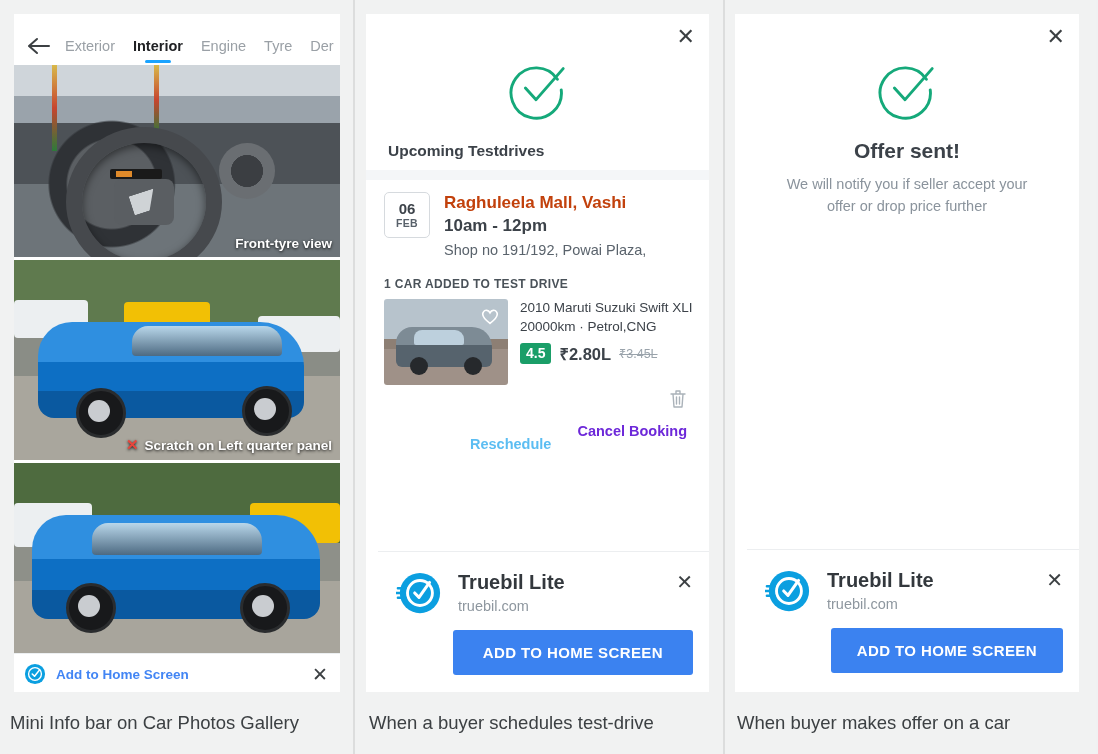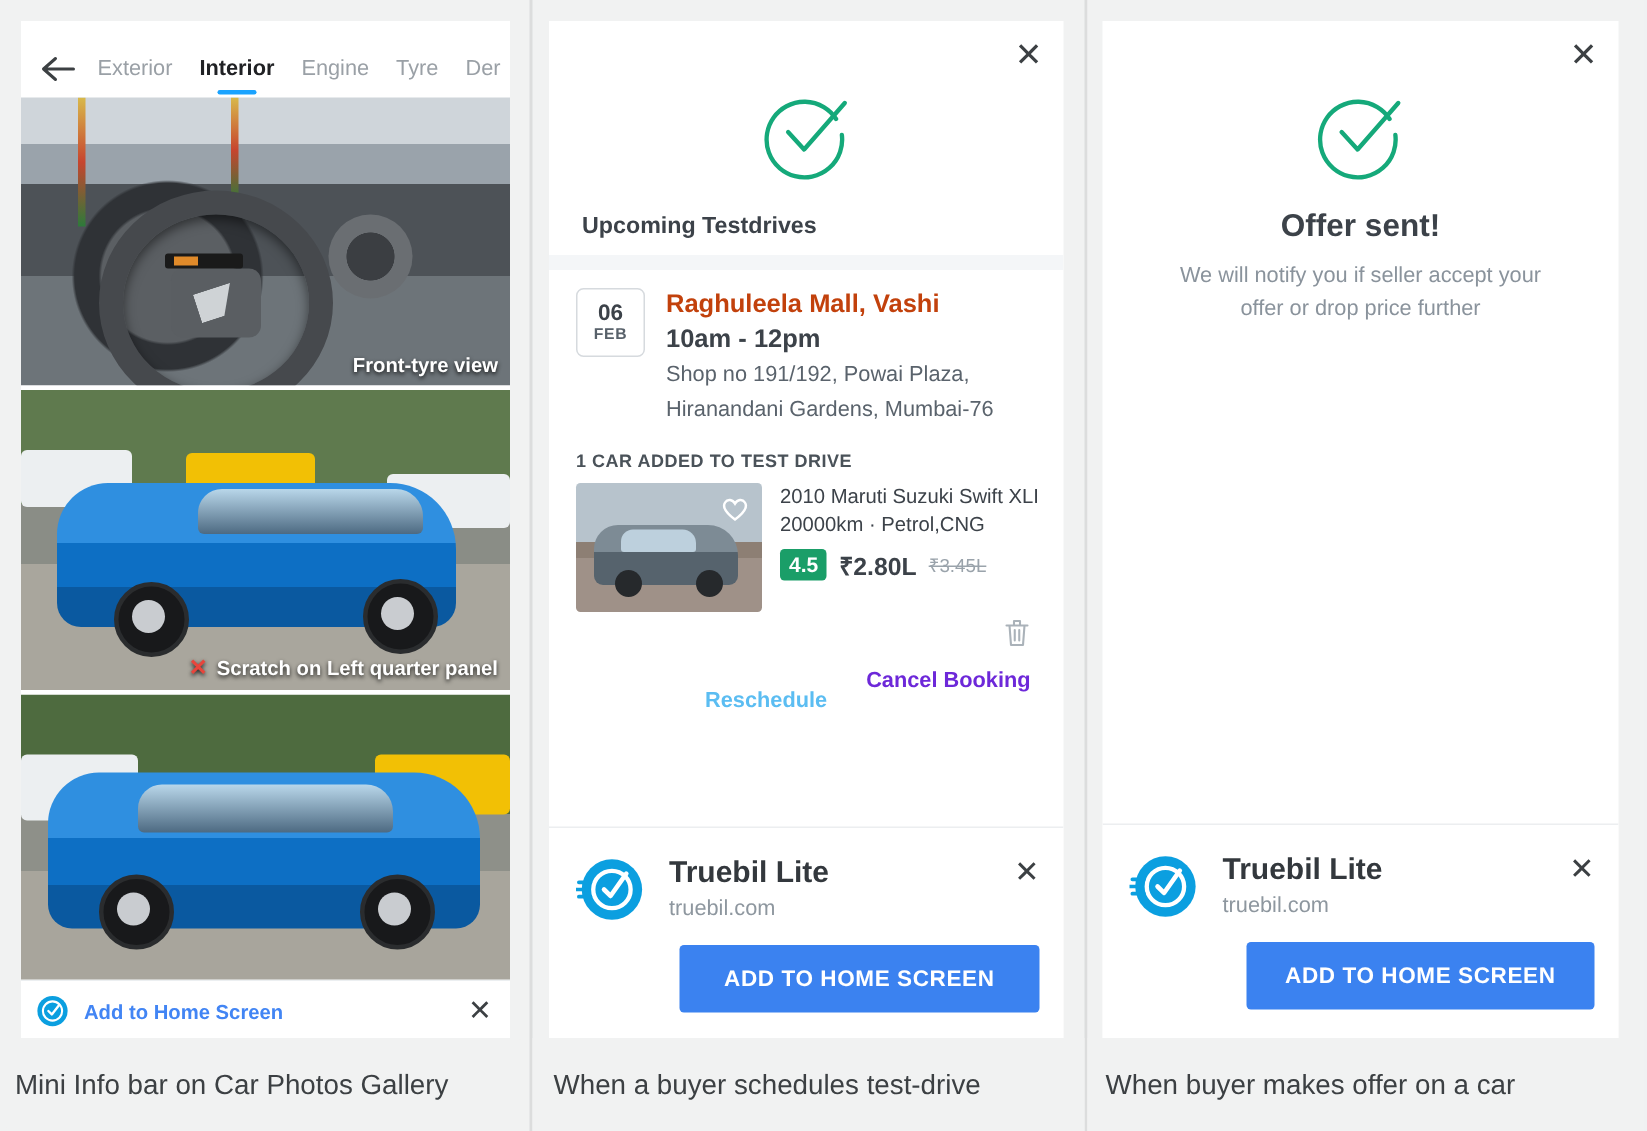--- a/index.html
+++ b/index.html
@@ -112,21 +112,21 @@
   .price-line{display:flex;align-items:center;gap:8px;margin-top:5px;}
   .rating{background:#1a9e68;color:#fff;font-size:14px;font-weight:bold;padding:2px 6px;border-radius:3px;line-height:1.2;}
   .price{font-size:16.5px;font-weight:bold;color:#3c4249;}
   .price-old{font-size:12.5px;color:#9aa3ab;text-decoration:line-through;}
   .trash-row{display:flex;justify-content:flex-end;padding:4px 22px 0 0;}
 
   .actions{display:flex;justify-content:flex-end;gap:26px;padding:14px 22px 16px 0;}
   .act-resched{color:#5bbdf2;font-size:14.5px;font-weight:bold;margin-top:13px;}
   .act-cancel{color:#6d28d9;font-size:14.5px;font-weight:bold;}
 
-  .install-card{position:absolute;left:0;right:0;background:#fff;border-top:1px solid #eceef0;margin-top:20px;}
+  .install-card{position:absolute;left:12px;right:0;background:#fff;border-top:1px solid #eceef0;margin-top:20px;}
   .p2 .install-card{bottom:0;height:154px;}
   .p3 .install-card{bottom:0;height:156px;}
   .ic-top{display:flex;align-items:flex-start;padding:18px 16px 0 18px;}
   .ic-text{margin-left:16px;flex:1;}
   .ic-title{font-size:20px;font-weight:bold;color:#33383d;line-height:1.2;}
   .ic-url{font-size:14.5px;color:#8e979f;margin-top:4px;}
   .ic-close{font-size:20px;color:#3c4043;font-weight:300;line-height:1;padding-top:2px;}
   .ic-btn-wrap{display:flex;justify-content:flex-end;padding:14px 16px 0 0;}
   .ic-btn{background:#3b82f0;color:#fff;font-size:15px;font-weight:bold;letter-spacing:.4px;
      padding:14px 26px;border-radius:3px;border:0;}
@@ -220,21 +220,20 @@
 
       <div class="td-row">
         <div class="date-badge">
           <span class="date-d">06</span>
           <span class="date-m">FEB</span>
         </div>
         <div class="td-info">
           <div class="td-place">Raghuleela Mall, Vashi</div>
           <div class="td-time">10am - 12pm</div>
           <div class="td-addr">Shop no 191/192, Powai Plaza,</div>
-          <div class="td-addr">Hiranandani Gardens, Mumbai-76</div>
         </div>
       </div>
 
       <div class="cars-label">1 CAR ADDED TO TEST DRIVE</div>
 
       <div class="car-row">
         <div class="car-thumb">
           <div class="ct-car"></div>
           <div class="ct-glass"></div>
           <div class="ct-w" style="left:26px;"></div>

